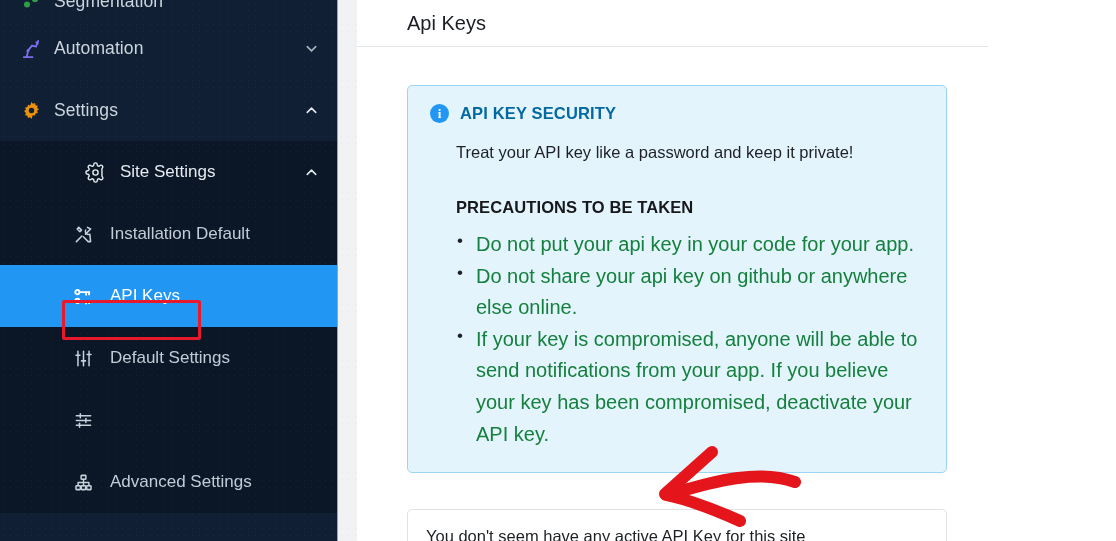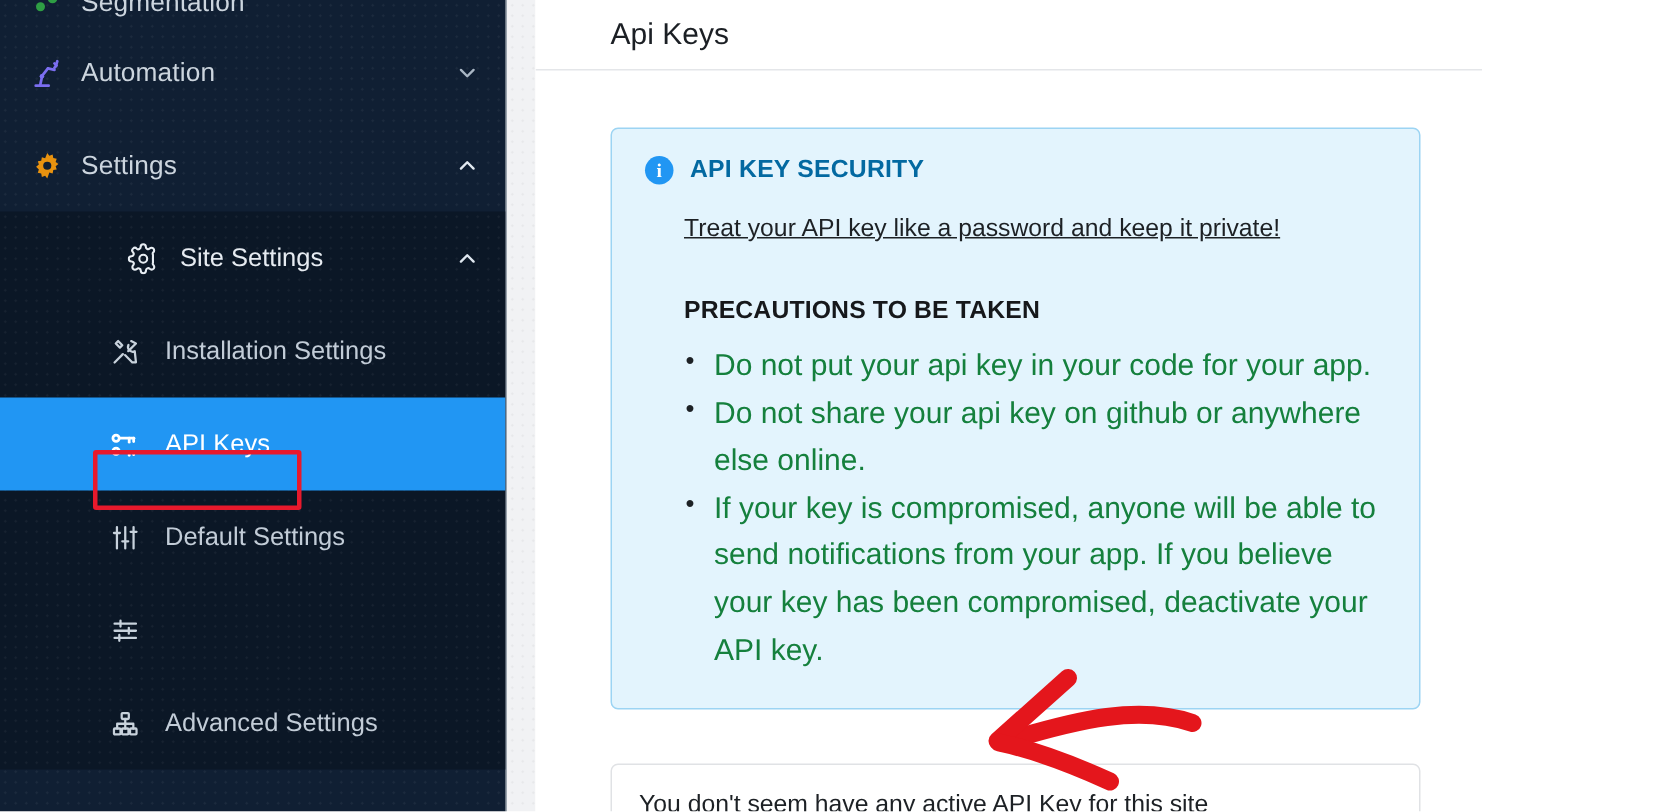--- a/index.html
+++ b/index.html
@@ -203,21 +203,20 @@
   .alert-title {
     font-size: 16.5px;
     font-weight: bold;
     color: #0369a1;
     letter-spacing: 0.15px;
   }
   .alert-text {
     font-size: 16.5px;
     color: #1d2125;
     margin: 20px 0 0 26px;
-    text-decoration: underline;
   }
   .alert-subtitle {
     font-size: 16.5px;
     font-weight: bold;
     color: #16181b;
     margin: 36px 0 0 26px;
     letter-spacing: 0.1px;
   }
   .alert-list {
     margin: 12px 0 0 0;
@@ -354,21 +353,21 @@
 
       <div class="sub-item">
         <span class="ico">
           <svg width="19" height="19" viewBox="0 0 24 24" fill="none" stroke="currentColor" stroke-width="1.9" stroke-linecap="round" stroke-linejoin="round">
             <path d="M14.7 6.3a4 4 0 0 0 5.3 5.3L21 21h-3l-6.2-6.2"></path>
             <path d="M6 3l3.5 3.5-2 2L4 5z"></path>
             <path d="M3 21l7-7"></path>
             <path d="M17 3l4 2-6.5 6.5"></path>
           </svg>
         </span>
-        <span class="label">Installation Settings</span>
+        <span class="label">Installation Default</span>
       </div>
 
       <div class="sub-item active">
         <span class="ico">
           <svg width="21" height="21" viewBox="0 0 24 24" fill="none" stroke="currentColor" stroke-width="2.1" stroke-linecap="round" stroke-linejoin="round">
             <circle cx="5" cy="7" r="2.4"></circle>
             <path d="M7.6 7h11"></path>
             <path d="M15 7v3"></path>
             <path d="M18.4 7v2.6"></path>
             <circle cx="5" cy="17" r="2.4"></circle>

